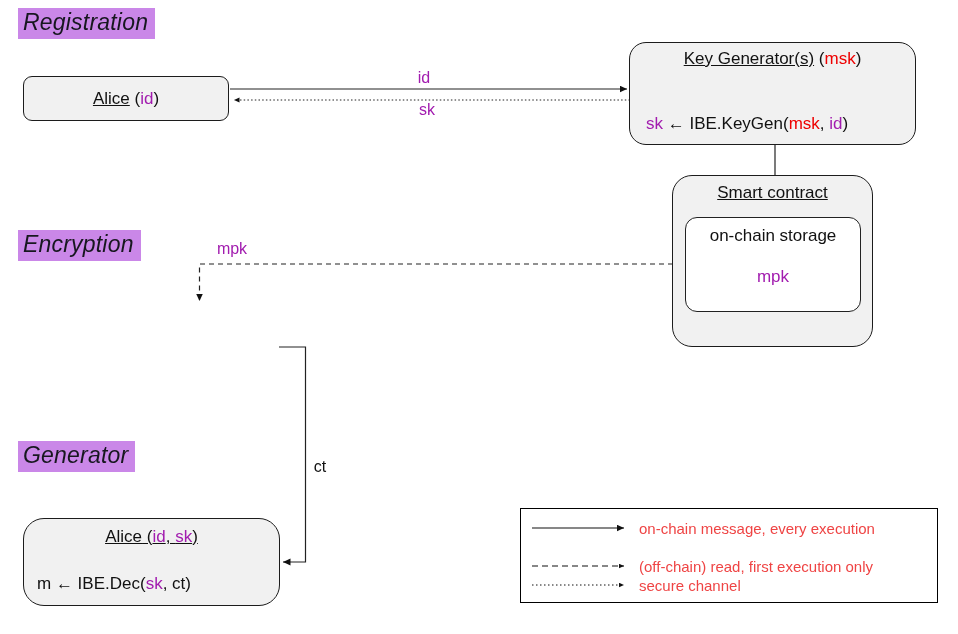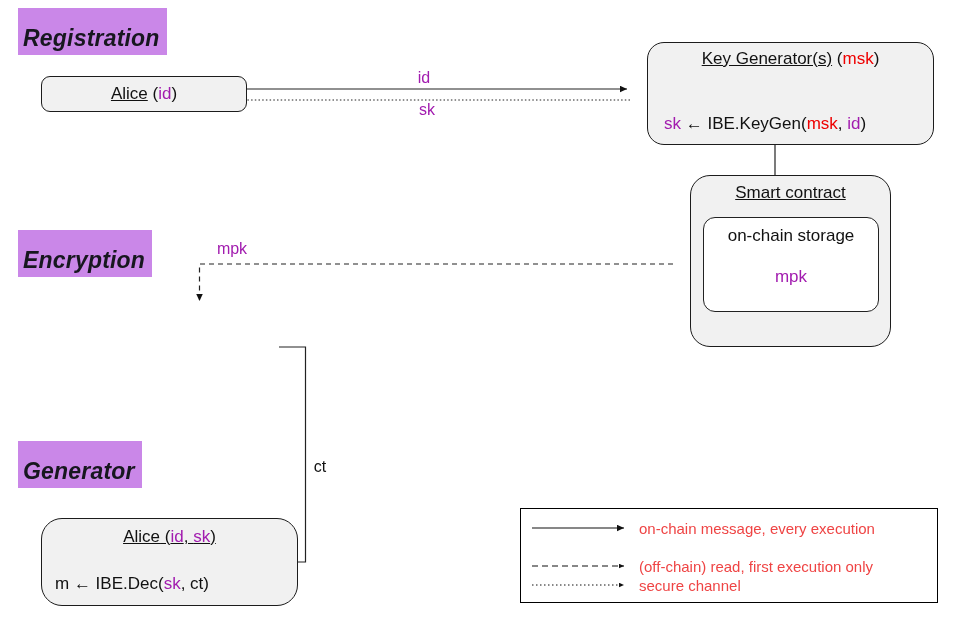--- a/index.html
+++ b/index.html
@@ -4,29 +4,29 @@
 <style>
   html,body{margin:0;padding:0;background:#ffffff;}
   body{width:958px;height:634px;overflow:hidden;}
   .canvas{position:relative;width:958px;height:634px;font-family:"Liberation Sans",sans-serif;color:#111;}
   .wires{position:absolute;left:0;top:0;}
 
   .heading{
     position:absolute;left:18px;
     display:inline-block;
     background:#ca87e8;color:#17171f;
-    font-size:23px;font-weight:bold;font-style:italic;
-    line-height:1.18;padding:17px 7px 3px 5px;
+    font-size:23px;font-weight:normal;font-style:italic;
+    line-height:1.18;padding:1px 7px 3px 5px;
     letter-spacing:.2px;white-space:nowrap;
   }
 
   .node{
     position:absolute;box-sizing:border-box;
     background:#f1f1f1;border:1.7px solid #1c1c1c;
-    font-size:17px;color:#111;margin-left:18px;
+    font-size:17px;color:#111;
   }
   .node-title{text-align:center;white-space:nowrap;}
   .formula{position:absolute;left:14px;bottom:11px;white-space:nowrap;}
   span[data-bind]{white-space:pre;}
   .u{text-decoration:underline;}
   .blue{color:#a21caf;}
   .red{color:#ee0000;}
 
   .center-one{display:flex;align-items:center;justify-content:center;}
 
@@ -64,21 +64,21 @@
     <line x1="630" y1="100" x2="234" y2="100" stroke="#222" stroke-width="1" stroke-dasharray="1.5 2.2" marker-end="url(#ah-s)"></line>
     <line x1="775" y1="145" x2="775" y2="176" stroke="#222" stroke-width="1.2"></line>
     <path d="M 673 264 H 199.5 V 301" fill="none" stroke="#222" stroke-width="1.2" stroke-dasharray="5 4" marker-end="url(#ah)"></path>
     <path d="M 279 347 H 305.5 V 562 H 283" fill="none" stroke="#222" stroke-width="1.2" marker-end="url(#ah)"></path>
   </svg>
 
   <div class="heading" style="top:8px" data-bind="headings.registration">Registration</div>
   <div class="heading" style="top:230px" data-bind="headings.encryption">Encryption</div>
   <div class="heading" style="top:441px" data-bind="headings.decryption">Generator</div>
 
-  <div class="node center-one" style="left:23px;top:76px;width:206px;height:36px;border-radius:9px;">
+  <div class="node center-one" style="left:23px;top:76px;width:206px;height:45px;border-radius:9px;">
     <div class="node-title"><span class="u" data-bind="boxes.alice_reg.name">Alice</span><span data-bind="boxes.alice_reg.open"> (</span><span class="blue" data-bind="boxes.alice_reg.p1">id</span><span data-bind="boxes.alice_reg.close">)</span></div>
   </div>
 
   <div class="node" style="left:629px;top:42px;width:287px;height:103px;border-radius:17px;">
     <div class="node-title" style="margin-top:6px"><span class="u" data-bind="boxes.keygen.name">Key Generator(s)</span><span data-bind="boxes.keygen.open"> (</span><span class="red" data-bind="boxes.keygen.p1">msk</span><span data-bind="boxes.keygen.close">)</span></div>
     <div class="formula" style="left:16px;bottom:10px"><span class="blue" data-bind="boxes.keygen.formula.lhs">sk</span><span data-bind="boxes.keygen.formula.mid"> ← IBE.KeyGen(</span><span class="red" data-bind="boxes.keygen.formula.arg1">msk</span><span data-bind="boxes.keygen.formula.sep">, </span><span class="blue" data-bind="boxes.keygen.formula.arg2">id</span><span data-bind="boxes.keygen.formula.end">)</span></div>
   </div>
 
   <div class="node" style="left:672px;top:175px;width:201px;height:172px;border-radius:20px;">
     <div class="node-title" style="margin-top:7px"><span class="u" data-bind="boxes.smart_contract.title">Smart contract</span></div>

